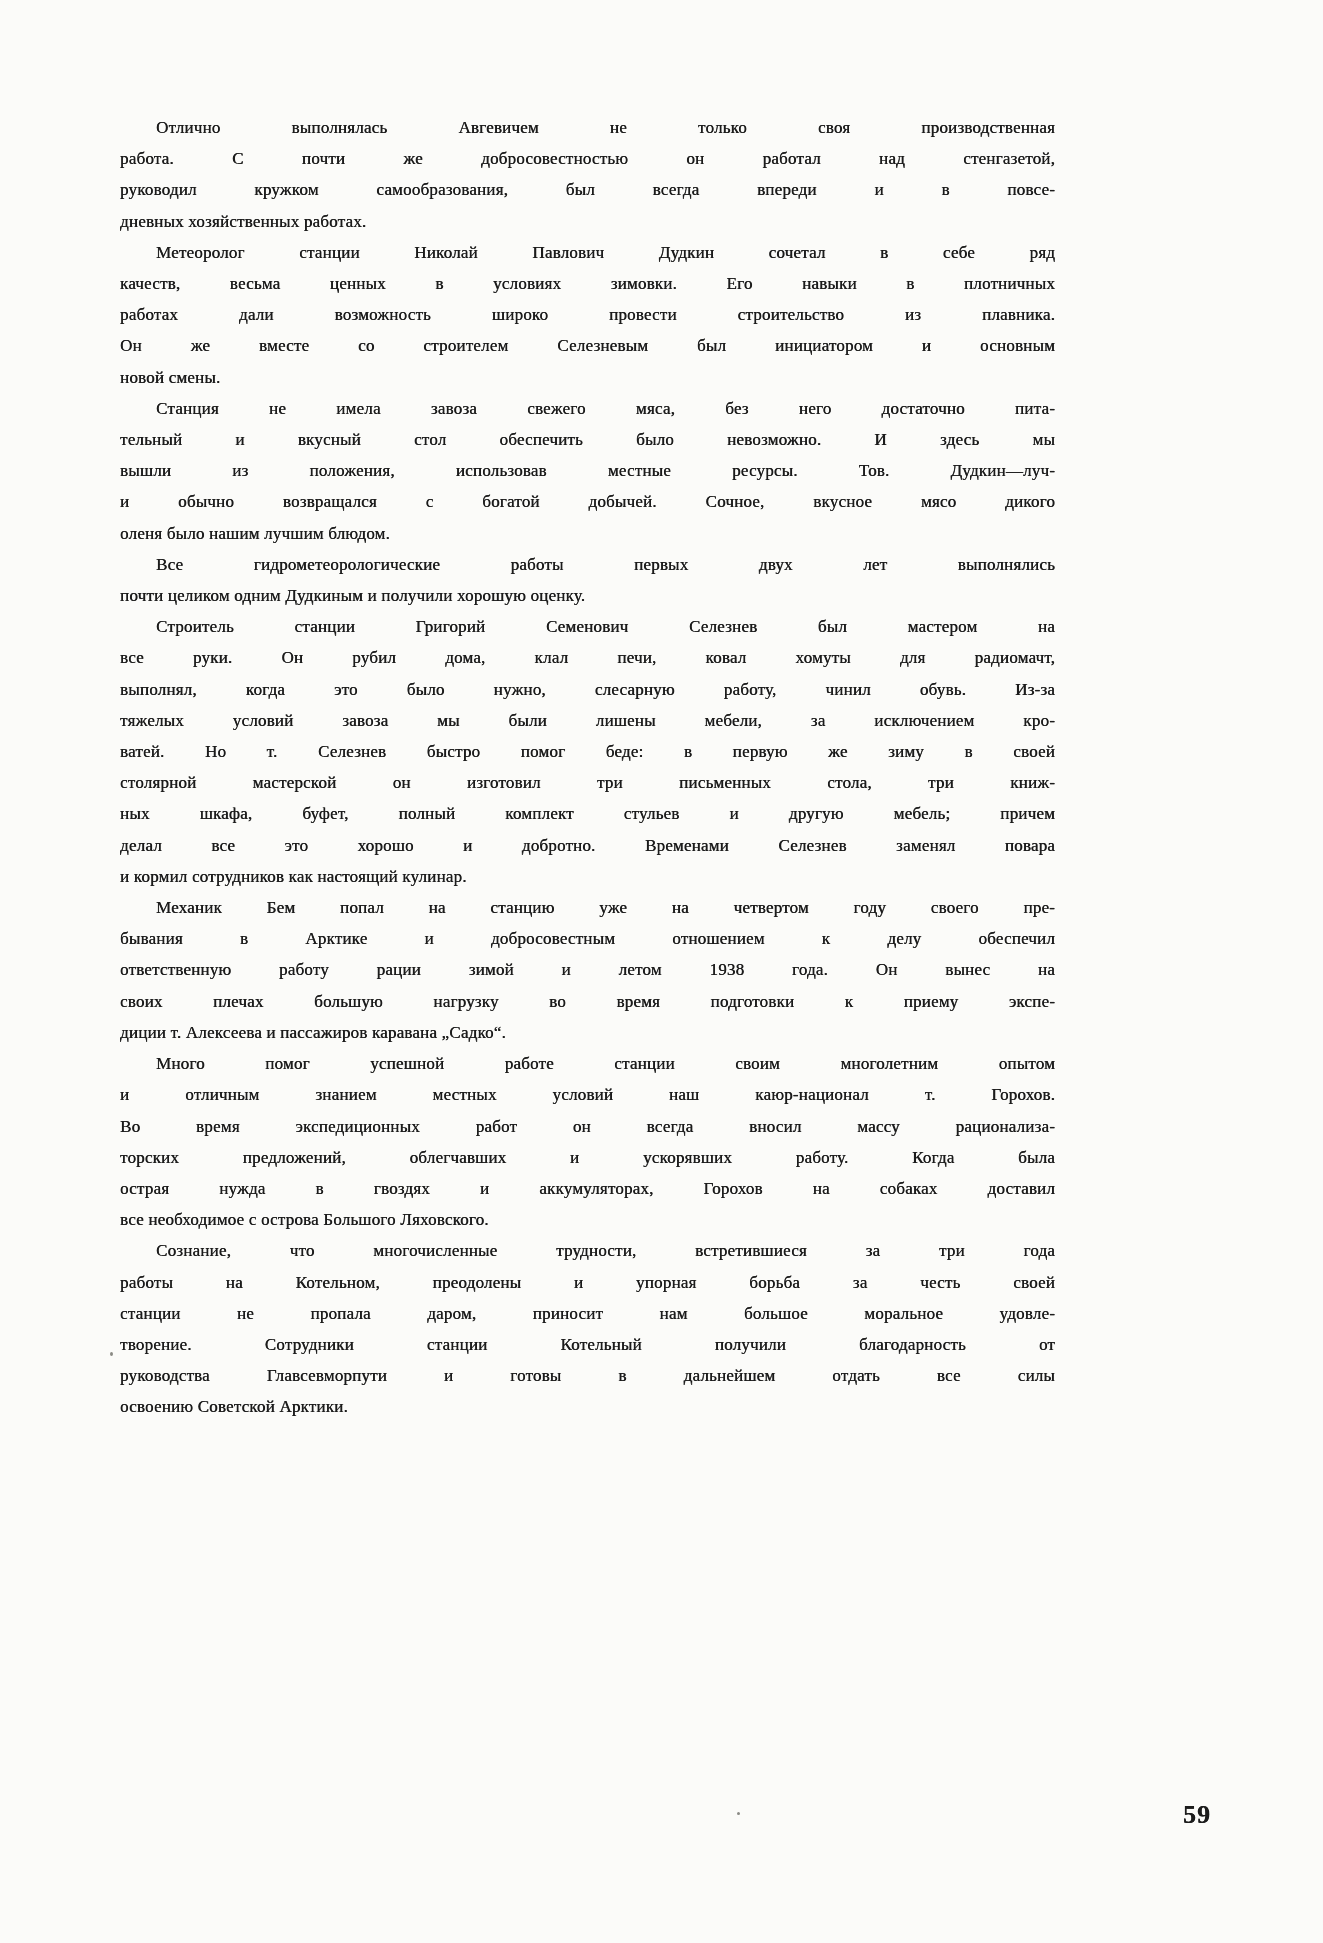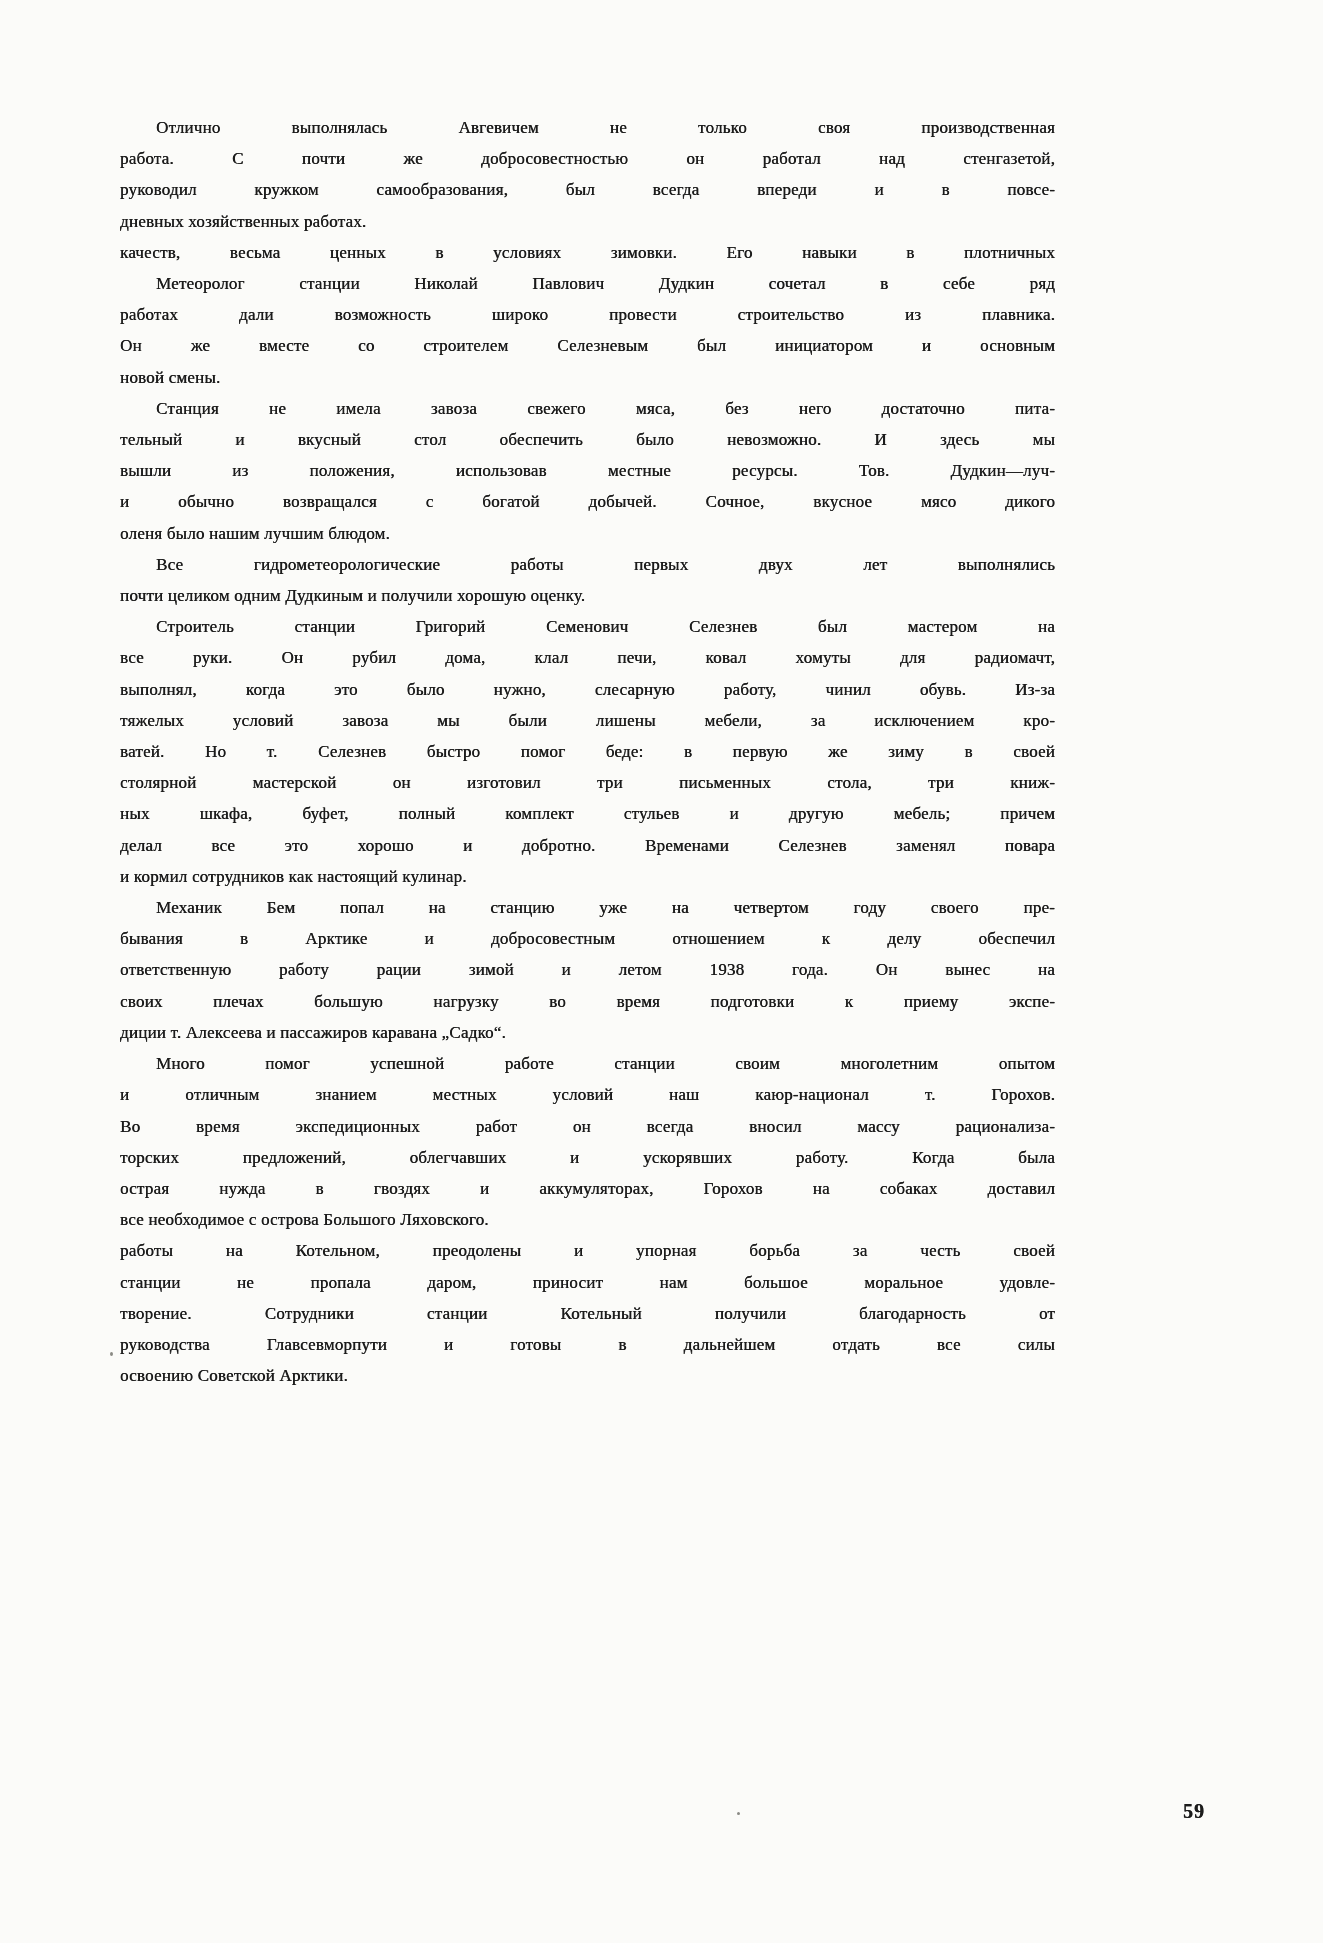--- a/index.html
+++ b/index.html
@@ -34,21 +34,21 @@
     text-align:justify;
     text-align-last:justify;
     white-space:normal;
   }
   .line.first{text-indent:36px;}
   .line.last{text-align-last:left;}
   .page-number{
     position:absolute;
     left:1183px;top:1800px;
     color:var(--ink);
-    font-size:20px;
+    font-size:26px;
     font-weight:bold;
     letter-spacing:1px;
     text-shadow:0.3px 0 0 currentColor;
   }
   .artifact-dot{
     position:absolute;
     border-radius:50%;
     background:var(--artifact);
   }
   .dot-a{left:737px;top:1812px;width:3px;height:3px;}
@@ -59,22 +59,22 @@
 
 <div class="page">
   <main class="text-block" id="text-block">
       <div class="paragraph">
         <div class="line first">Отлично выполнялась Авгевичем не только своя производственная</div>
         <div class="line">работа. С почти же добросовестностью он работал над стенгазетой,</div>
         <div class="line">руководил кружком самообразования, был всегда впереди и в повсе-</div>
         <div class="line last">дневных хозяйственных работах.</div>
       </div>
       <div class="paragraph">
+        <div class="line first">Метеоролог станции Николай Павлович Дудкин сочетал в себе ряд</div>
         <div class="line">качеств, весьма ценных в условиях зимовки. Его навыки в плотничных</div>
-        <div class="line first">Метеоролог станции Николай Павлович Дудкин сочетал в себе ряд</div>
         <div class="line">работах дали возможность широко провести строительство из плавника.</div>
         <div class="line">Он же вместе со строителем Селезневым был инициатором и основным</div>
         <div class="line last">новой смены.</div>
       </div>
       <div class="paragraph">
         <div class="line first">Станция не имела завоза свежего мяса, без него достаточно пита-</div>
         <div class="line">тельный и вкусный стол обеспечить было невозможно. И здесь мы</div>
         <div class="line">вышли из положения, использовав местные ресурсы. Тов. Дудкин—луч-</div>
         <div class="line">и обычно возвращался с богатой добычей. Сочное, вкусное мясо дикого</div>
         <div class="line last">оленя было нашим лучшим блюдом.</div>
@@ -103,20 +103,21 @@
       </div>
       <div class="paragraph">
         <div class="line first">Много помог успешной работе станции своим многолетним опытом</div>
         <div class="line">и отличным знанием местных условий наш каюр-национал т. Горохов.</div>
         <div class="line">Во время экспедиционных работ он всегда вносил массу рационализа-</div>
         <div class="line">торских предложений, облегчавших и ускорявших работу. Когда была</div>
         <div class="line">острая нужда в гвоздях и аккумуляторах, Горохов на собаках доставил</div>
         <div class="line last">все необходимое с острова Большого Ляховского.</div>
       </div>
       <div class="paragraph">
+        <div class="line first">Сознание, что многочисленные трудности, встретившиеся за три года</div>
         <div class="line">работы на Котельном, преодолены и упорная борьба за честь своей</div>
         <div class="line">станции не пропала даром, приносит нам большое моральное удовле-</div>
         <div class="line">творение. Сотрудники станции Котельный получили благодарность от</div>
         <div class="line">руководства Главсевморпути и готовы в дальнейшем отдать все силы</div>
         <div class="line last">освоению Советской Арктики.</div>
       </div>
     </main>
   <div class="page-number">59</div>
   <div class="artifact-dot dot-a"></div>
   <div class="artifact-dot dot-b"></div>

